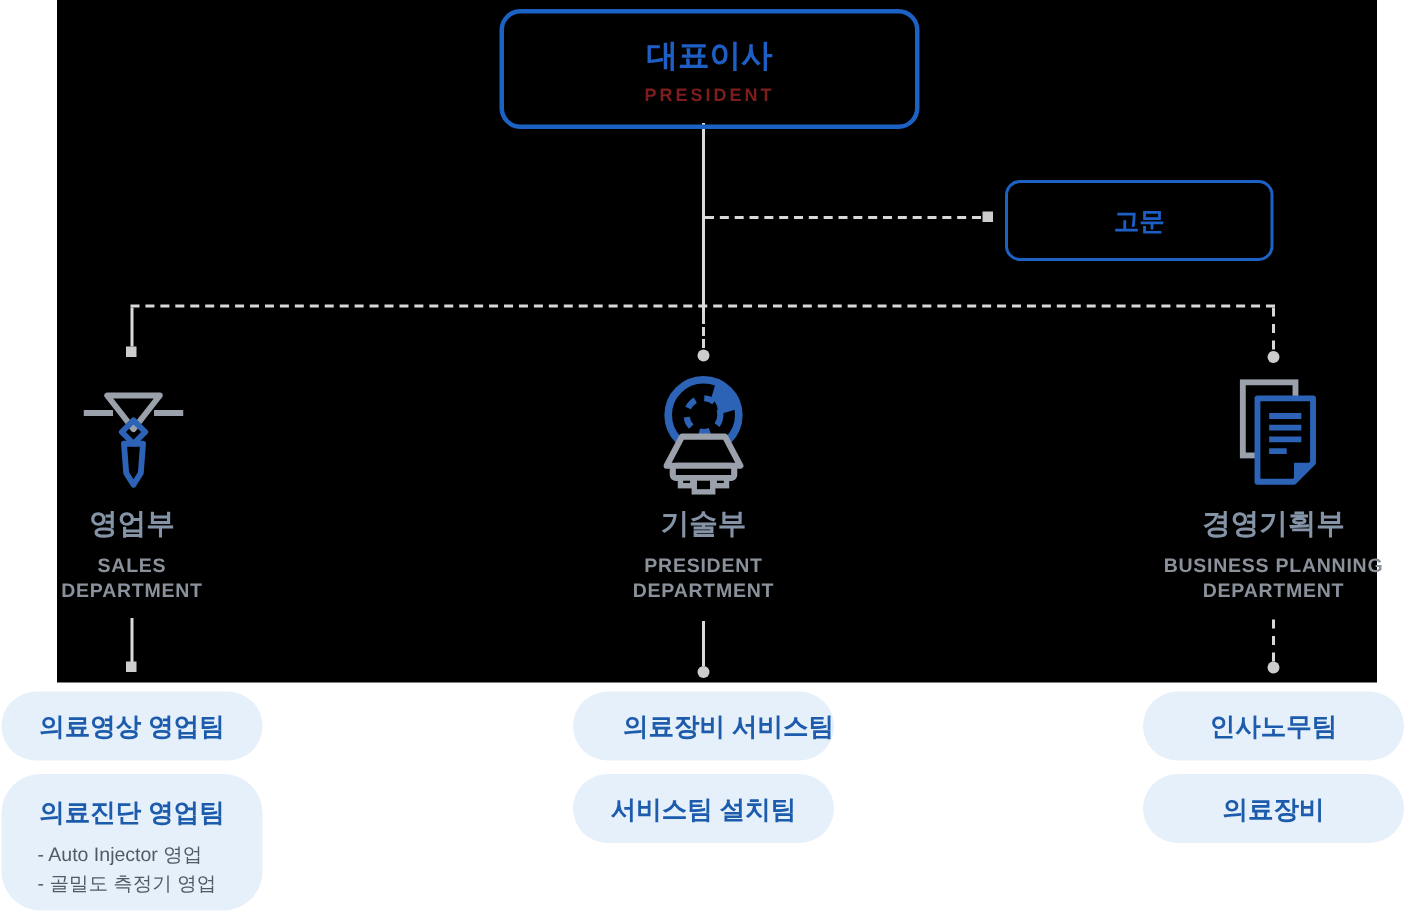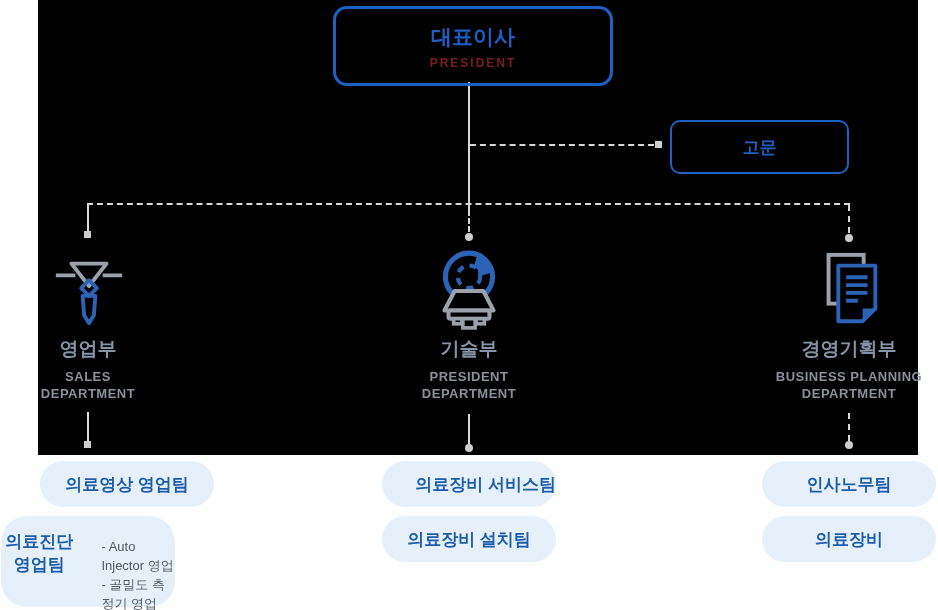--- a/index.html
+++ b/index.html
@@ -28,21 +28,21 @@
              font-size:19px;font-weight:600;color:#8593A6;}
   .dept-cap{position:absolute;width:200px;text-align:center;top:368px;
             font-size:13px;font-weight:700;color:#8A919B;line-height:17px;letter-spacing:.5px;}
   .dept-cap span{display:block;}
   .icon{position:absolute;}
 
   
   .team{position:absolute;background:#E6F0FA;border-radius:24px;
         display:flex;align-items:center;justify-content:center;
         font-size:17px;font-weight:700;color:#1D5CAC;}
-  .team.tall{flex-direction:row;justify-content:flex-start;align-items:stretch;
+  .team.tall{flex-direction:column;justify-content:flex-start;align-items:stretch;
              box-sizing:border-box;padding-top:14px;border-radius:26px;}
   .team.tall .team-title{text-align:center;}
   .team-subs{margin-top:7px;padding-left:24px;}
   .team-sub{font-size:13px;font-weight:400;color:#525A64;line-height:19px;text-align:left;}
 </style>
 </head>
 <body>
 
 <div class="canvas">
   <div class="panel"></div>
@@ -116,36 +116,36 @@
     <span>PRESIDENT</span>
     <span>DEPARTMENT</span>
   </div>
 
   <div class="dept-name" style="left:749px;">경영기획부</div>
   <div class="dept-cap" style="left:749px;">
     <span>BUSINESS PLANNING</span>
     <span>DEPARTMENT</span>
   </div>
 
-  <div class="team" style="left:1px;top:461px;width:174px;height:46px;margin-left:39px;">
+  <div class="team" style="left:1px;top:461px;width:174px;height:46px;">
     <span>의료영상 영업팀</span>
   </div>
   <div class="team tall" style="left:1px;top:516px;width:174px;height:91px;">
     <div class="team-title">의료진단 영업팀</div>
     <div class="team-subs">
       <div class="team-sub">- Auto Injector 영업</div>
       <div class="team-sub">- 골밀도 측정기 영업</div>
     </div>
   </div>
 
   <div class="team" style="left:382px;top:461px;width:174px;height:46px;justify-content:flex-end;">
     <span>의료장비 서비스팀</span>
   </div>
   <div class="team" style="left:382px;top:516px;width:174px;height:46px;">
-    <span>의료장비 설치팀</span>
+    <span>서비스팀 설치팀</span>
   </div>
 
   <div class="team" style="left:762px;top:461px;width:174px;height:46px;">
     <span>인사노무팀</span>
   </div>
   <div class="team" style="left:762px;top:516px;width:174px;height:46px;">
     <span>의료장비</span>
   </div>
 </div>
 

